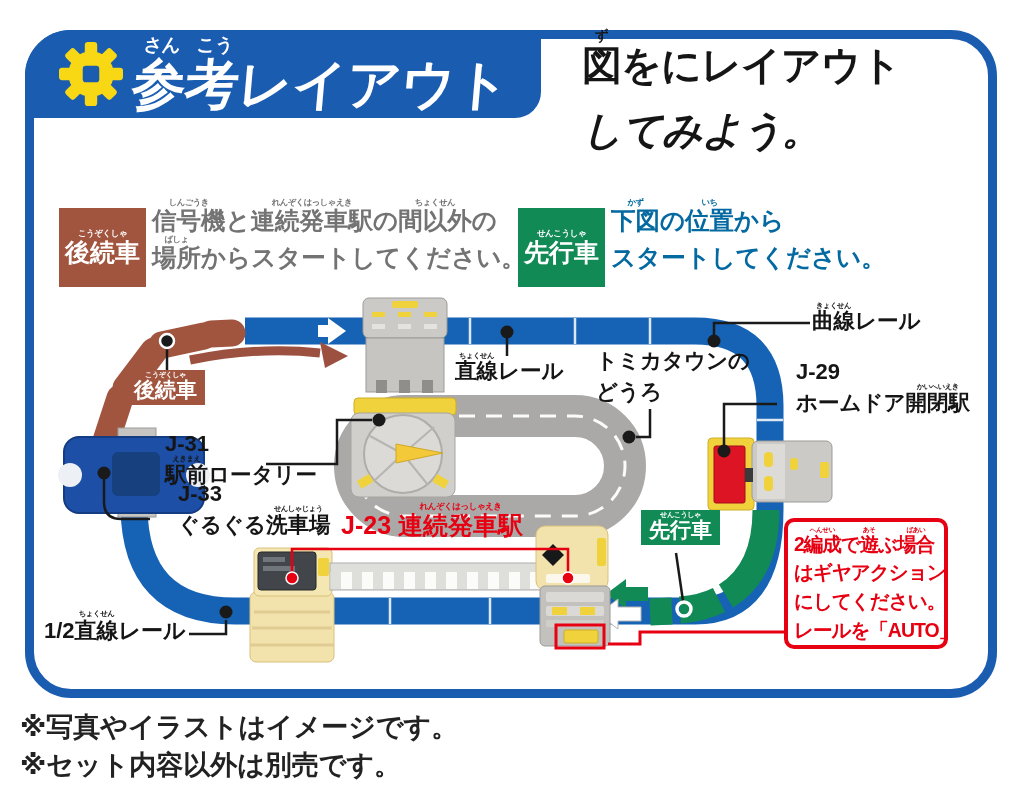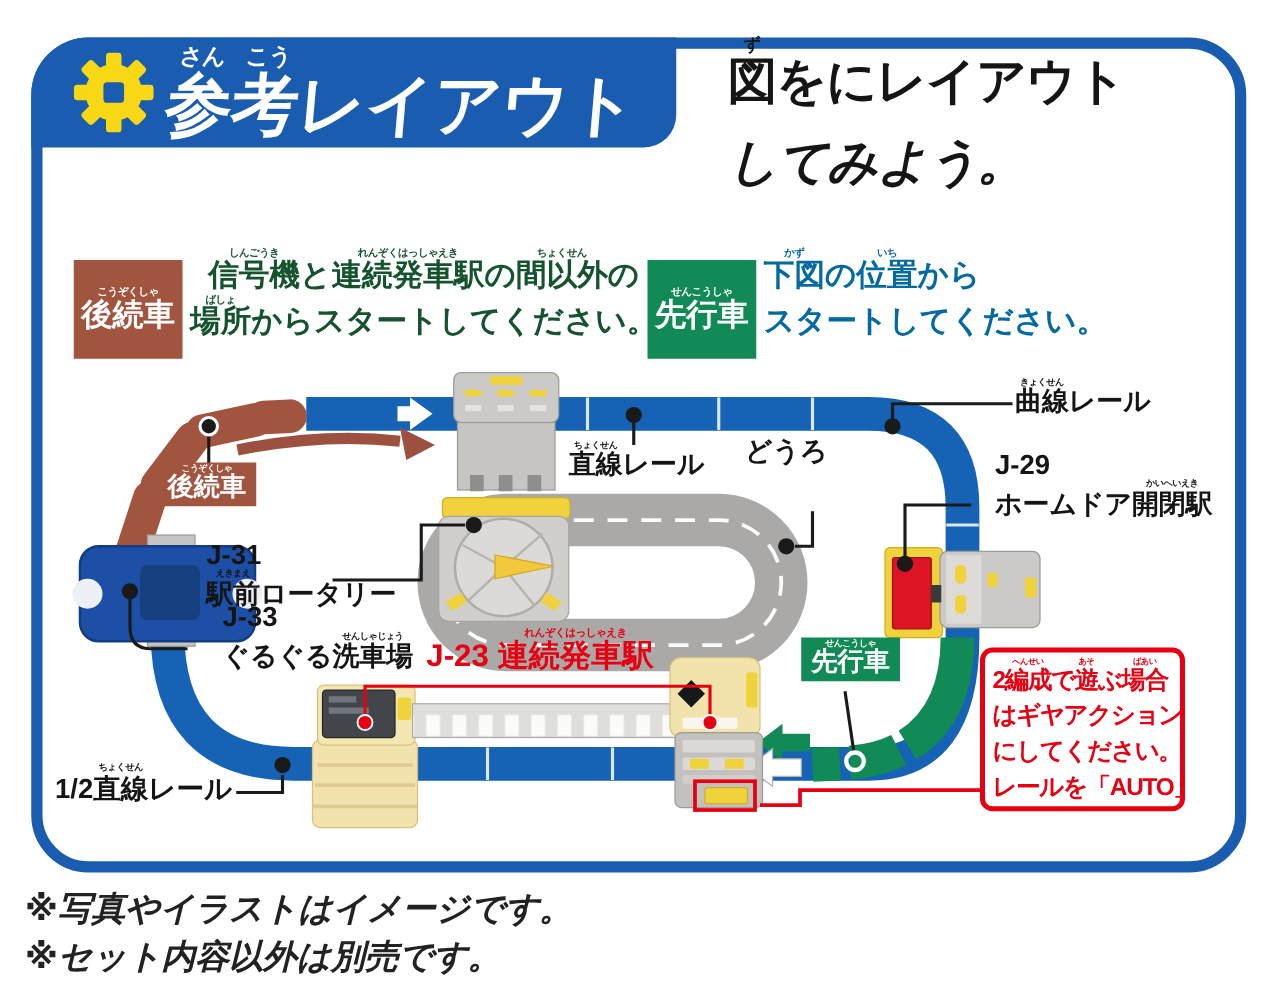--- a/index.html
+++ b/index.html
@@ -27,34 +27,34 @@
   .seg .rt{font-size:34%;line-height:1.15;min-height:1.15em;letter-spacing:-0.5px;white-space:pre;}
   .seg .rb{line-height:1.08;white-space:pre;}
 
   
   .badge{width:87px;height:79px;display:flex;align-items:center;justify-content:center;
          color:#fff;font-size:25px;z-index:3;}
   .badge-follower{left:59px;top:208px;background:#a1543e;}
   .badge-leader{left:518px;top:208px;background:#128a56;}
   .notice{font-size:24.5px;z-index:3;line-height:1.0;white-space:nowrap;}
   .notice .nline{margin-bottom:1px;}
-  .notice-follower{left:152px;top:198px;color:#14532d;text-align:center;}
+  .notice-follower{left:152px;top:198px;color:#737373;}
   .notice-leader{left:611px;top:198px;color:#0369a1;}
 
   
   .dlabel{color:#151515;font-size:21.5px;z-index:3;white-space:nowrap;line-height:1.05;}
   .dcode{font-size:22px;}
   .tagbox{z-index:3;color:#fff;font-size:21px;padding:1px 8px 3px 8px;white-space:nowrap;}
   .tag-follower{left:126px;top:370px;background:#a1543e;}
   .tag-leader{left:641px;top:510px;background:#128a56;}
   .j23{left:341px;top:502px;color:#e60012;font-size:25px;z-index:3;white-space:nowrap;}
   .warnbox{left:784px;top:518px;width:164px;background:#fff;border:4px solid #e60012;
            border-radius:10px;padding:4px 6px;color:#e60012;font-size:19.5px;z-index:3;
            letter-spacing:-1px;line-height:1.02;box-sizing:border-box;white-space:nowrap;}
-  .footer{left:20px;top:708px;color:#222;font-size:27px;line-height:1.42;z-index:3;font-style:italic;}
+  .footer{left:20px;top:708px;color:#222;font-size:27px;line-height:1.42;z-index:3;}
 
   svg.diagram{left:0;top:0;z-index:2;pointer-events:none;}
 </style>
 </head>
 <body>
 
 <div class="page">
 
   <div class="abs frame"></div>
 
@@ -313,20 +313,21 @@
         <span class="rb">レール</span>
       </span></div>
   <div class="abs dlabel" style="left:455px;top:352px;"><span class="seg">
         <span class="rt">ちょくせん</span>
         <span class="rb">直線</span>
       </span><span class="seg">
         <span class="rt"></span>
         <span class="rb">レール</span>
       </span></div>
   <div class="abs dlabel" style="left:596px;top:346px;line-height:1.45;">
+    <div>トミカタウンの</div>
     <div>どうろ</div>
   </div>
   <div class="abs dlabel" style="left:796px;top:360px;">
     <div class="dcode">J-29</div>
     <div><span class="seg">
           <span class="rt"></span>
           <span class="rb">ホームドア</span>
         </span><span class="seg">
           <span class="rt">かいへいえき</span>
           <span class="rb">開閉駅</span>

